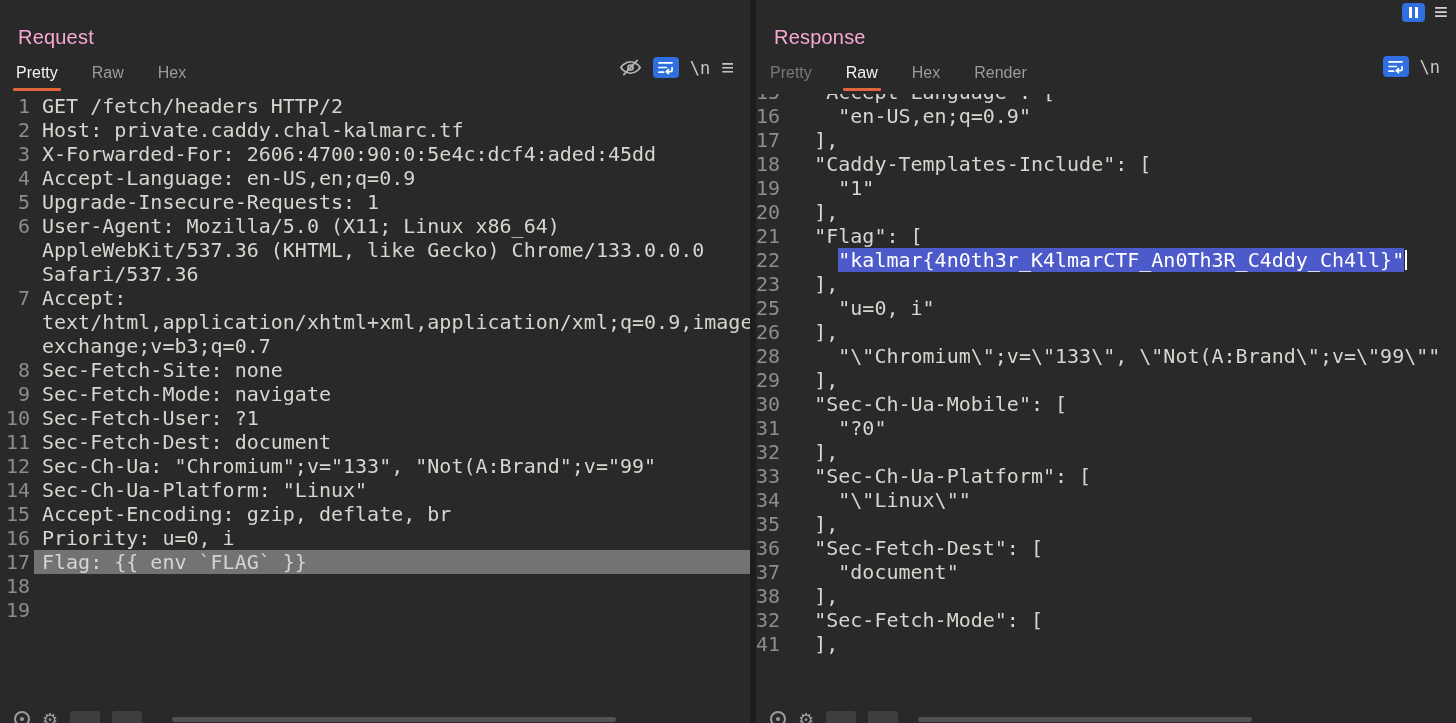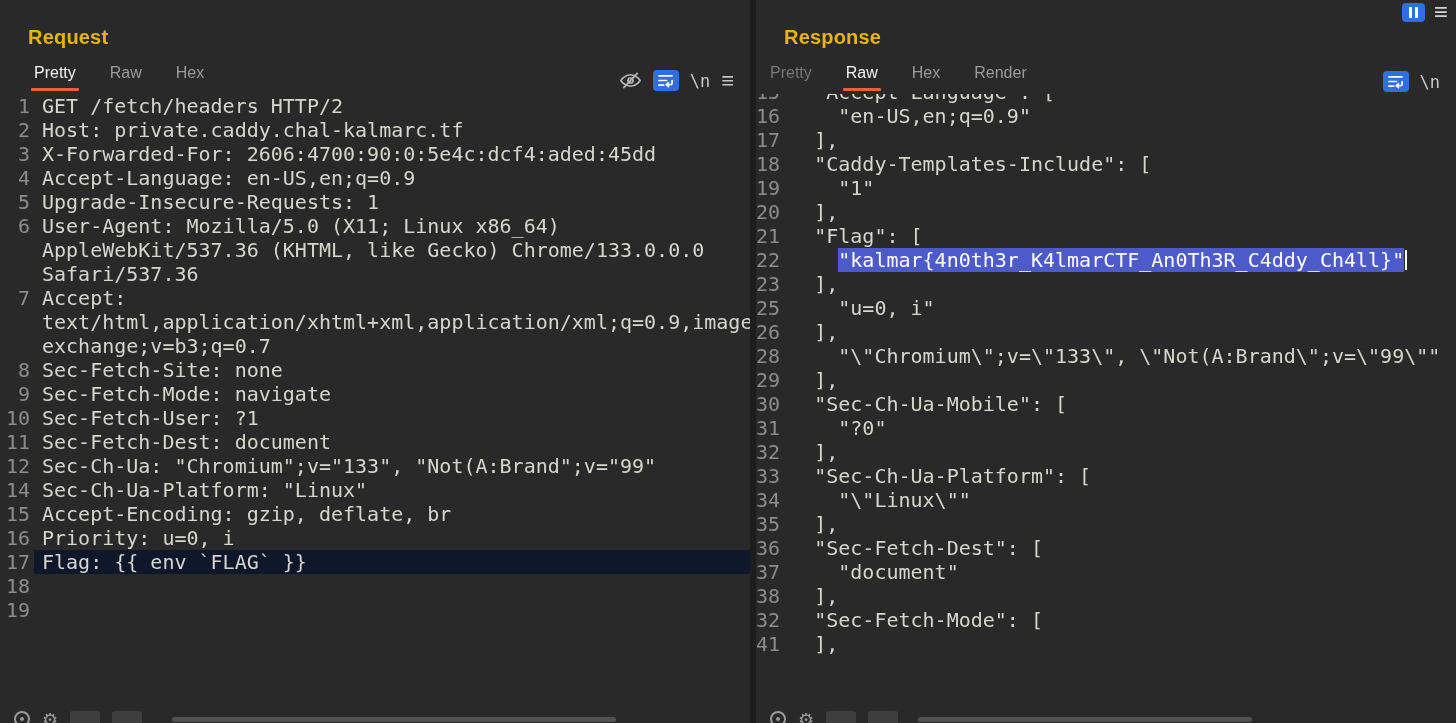--- a/index.html
+++ b/index.html
@@ -9,26 +9,26 @@
     background: #292929;
     font-family: "Liberation Sans", sans-serif;
   }
   .app { position: relative; width: 1456px; height: 723px; display: flex; }
   .pane { position: relative; background: #292929; overflow: hidden; }
   .pane-left { width: 750px; }
   .divider { width: 6px; background: #1d1d1d; }
   .pane-right { flex: 1; }
 
   .pane-title {
-    position: absolute; top: 26px; left: 28px;
-    color: #eab308; font-size: 20px; font-weight: 700; letter-spacing: 0.2px;
+    position: absolute; top: 26px; left: 18px;
+    color: #f9a8d4; font-size: 20px; font-weight: 400; letter-spacing: 0.2px;
   }
   .tabbar {
     position: absolute; top: 56px; left: 0; right: 0; height: 36px;
-    display: flex; align-items: flex-end; padding: 0 16px 0 34px;
+    display: flex; align-items: flex-start; padding: 0 16px 0 16px;
   }
   .tab {
     position: relative; height: 36px; line-height: 34px;
     margin-right: 34px; font-size: 16px; color: #9b9b9b; cursor: default;
   }
   .tab.active { color: #f2f2f2; }
   .tab.active::after {
     content: ""; position: absolute; left: -3px; right: -3px; bottom: 1px;
     height: 3px; background: #e0653a; border-radius: 1px;
   }
@@ -65,21 +65,21 @@
   .line { display: flex; }
   .ln {
     flex: 0 0 30px; text-align: right; color: #8d8d8d; user-select: none;
   }
   .pane-right .ln { flex-basis: 24px; }
   .code {
     flex: 1; margin-left: 4px; padding: 0 13px 0 8px;
     white-space: pre-wrap; overflow-wrap: break-word; min-height: 24px;
   }
   .pane-right .code { padding: 0 2px 0 6px; }
-  .line.highlight .code { background: #0f172a; }
+  .line.highlight .code { background: #737373; }
   .pane-right .lines { margin-top: -14px; }
   .sel { background: #4d5ac9; color: #ffffff; }
   .caret {
     display: inline-block; width: 2px; height: 20px; background: #fff;
     vertical-align: -3px; margin-left: 1px;
   }
 
   .bottombar {
     position: absolute; bottom: 0; left: 0; right: 0; height: 14px;
     overflow: hidden; background: #292929;

